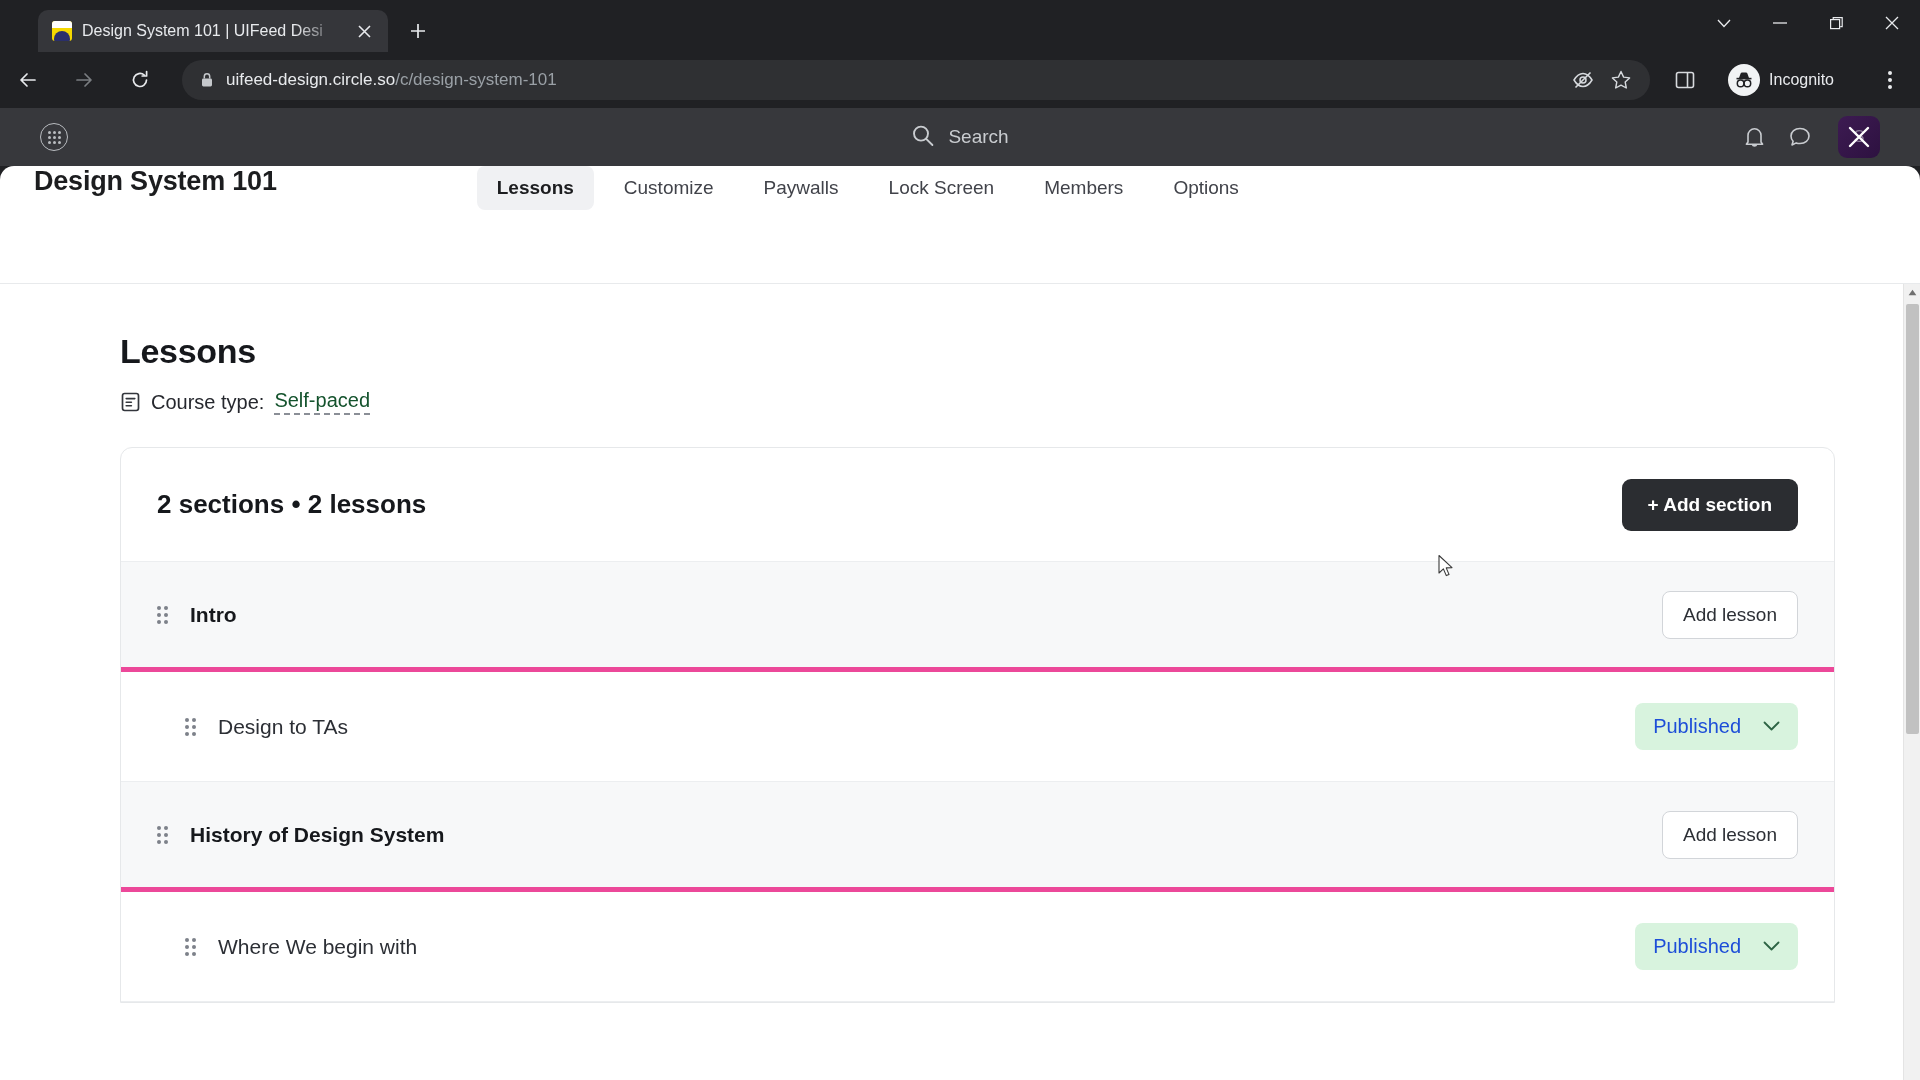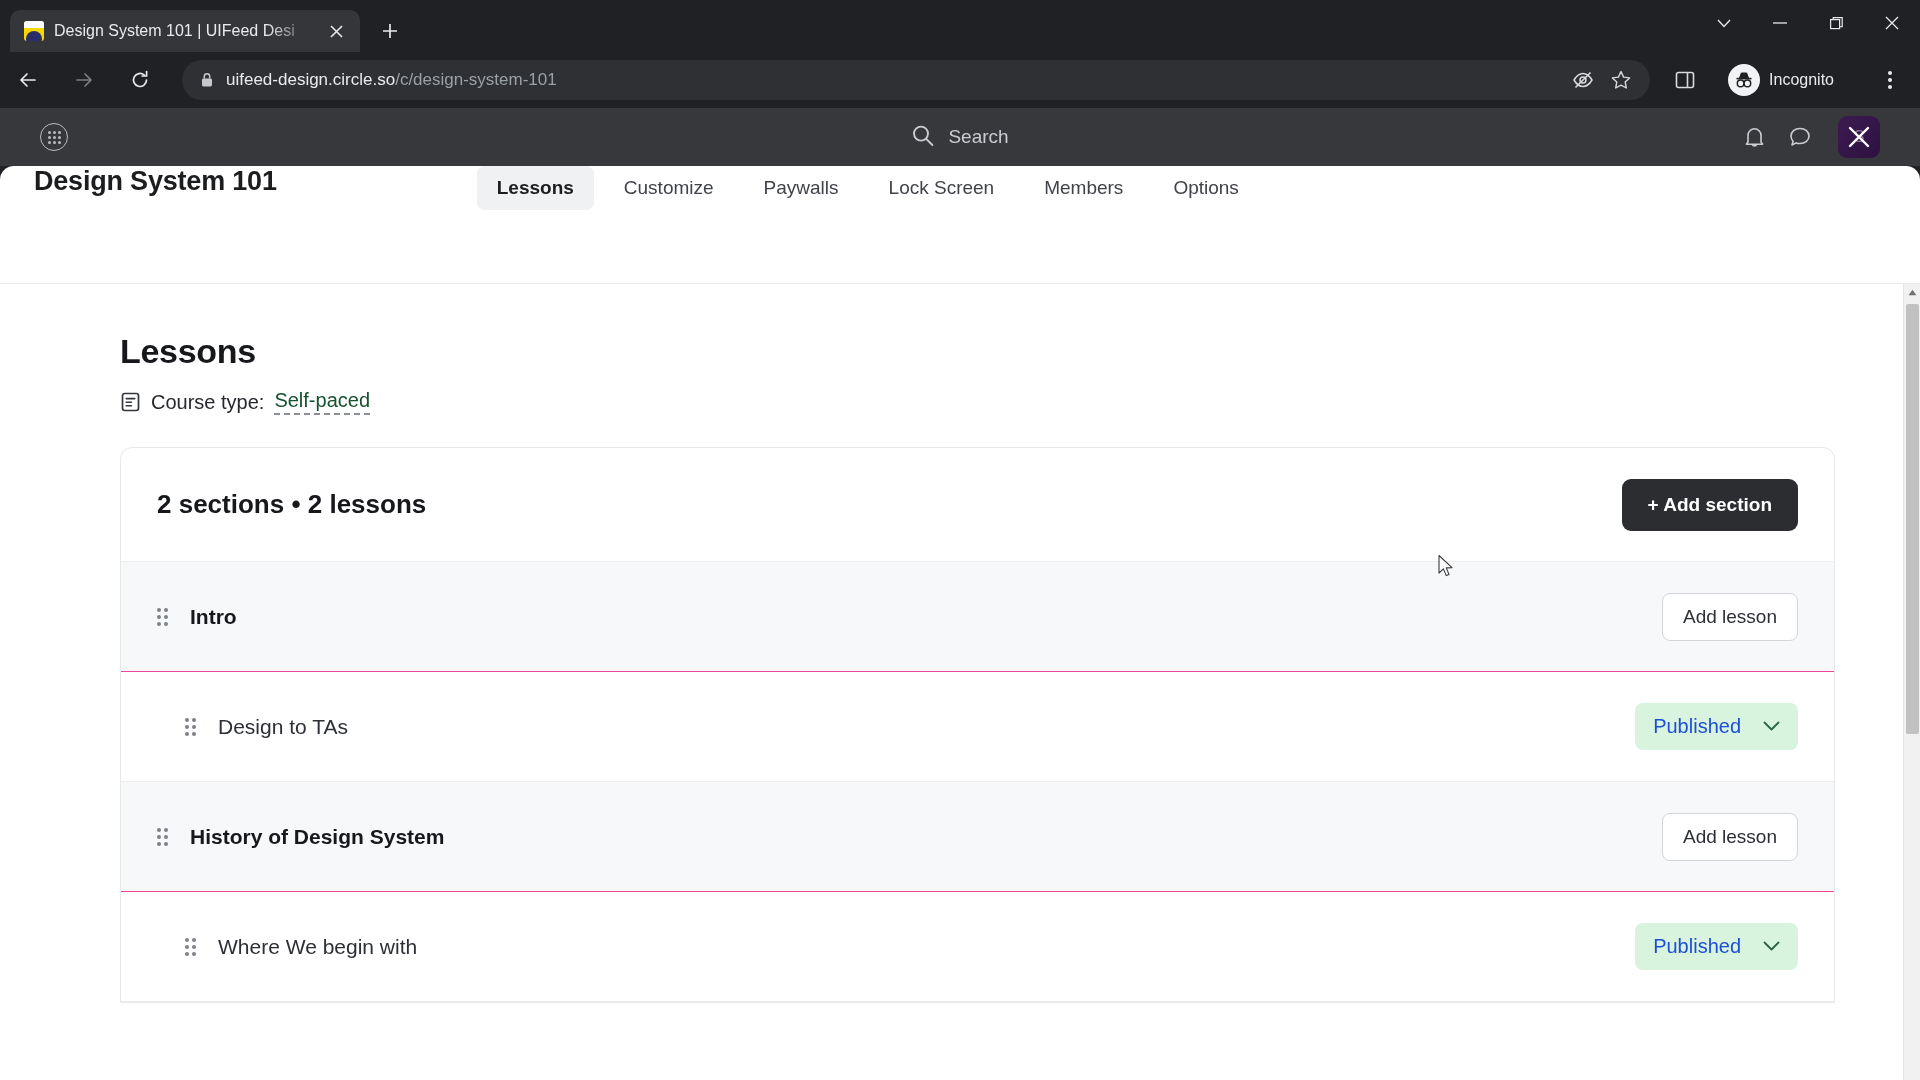--- a/index.html
+++ b/index.html
@@ -14,21 +14,21 @@
   .browser-chrome { width: 1920px; background: #202124; }
 
   .tabstrip {
     height: 52px; display: flex; align-items: flex-end;
     padding: 0 0 0 10px; position: relative;
   }
   .tab {
     display: flex; align-items: center; gap: 10px;
     height: 42px; width: 350px;
     background: #35363a; border-radius: 10px 10px 0 0;
-    padding: 0 12px 0 14px; position: relative;
+    padding: 0 12px 0 14px; position: relative; margin-left: 28px;
   }
   .tab-favicon {
     width: 20px; height: 20px; border-radius: 3px;
     background: #f5d800; flex: 0 0 auto; position: relative; overflow: hidden;
   }
   .tab-favicon::before {
     content: ""; position: absolute; left: 0; top: 0; width: 100%; height: 7px;
     background: #ffffff;
   }
   .tab-favicon::after {
@@ -168,21 +168,21 @@
     margin-left: auto; background: #2b2d31; color: #ffffff; font-size: 19px; font-weight: 700;
     padding: 15px 26px; border-radius: 9px; border: none;
   }
   .col-head {
     height: 58px; display: flex; align-items: center; padding: 0 36px;
     font-size: 15px; letter-spacing: 0.7px; color: #50545b; border-bottom: 1px solid #eceef0;
     text-transform: uppercase;
   }
   .section-row {
     height: 110px; display: flex; align-items: center; padding: 0 36px;
-    background: #f7f8f9; border-bottom: 1px solid #ec4899;
+    background: #f7f8f9; border-bottom: 5px solid #ec4899;
   }
   .lesson-row {
     height: 110px; display: flex; align-items: center; padding: 0 36px 0 64px;
     background: #ffffff; border-bottom: 1px solid #eceef0;
   }
   .drag-handle {
     display: grid; grid-template-columns: repeat(2,4px); grid-template-rows: repeat(3,4px);
     gap: 3px; margin-right: 22px; flex: 0 0 auto;
   }
   .drag-handle i { width: 4px; height: 4px; border-radius: 50%; background: #7d818a; display: block; }

